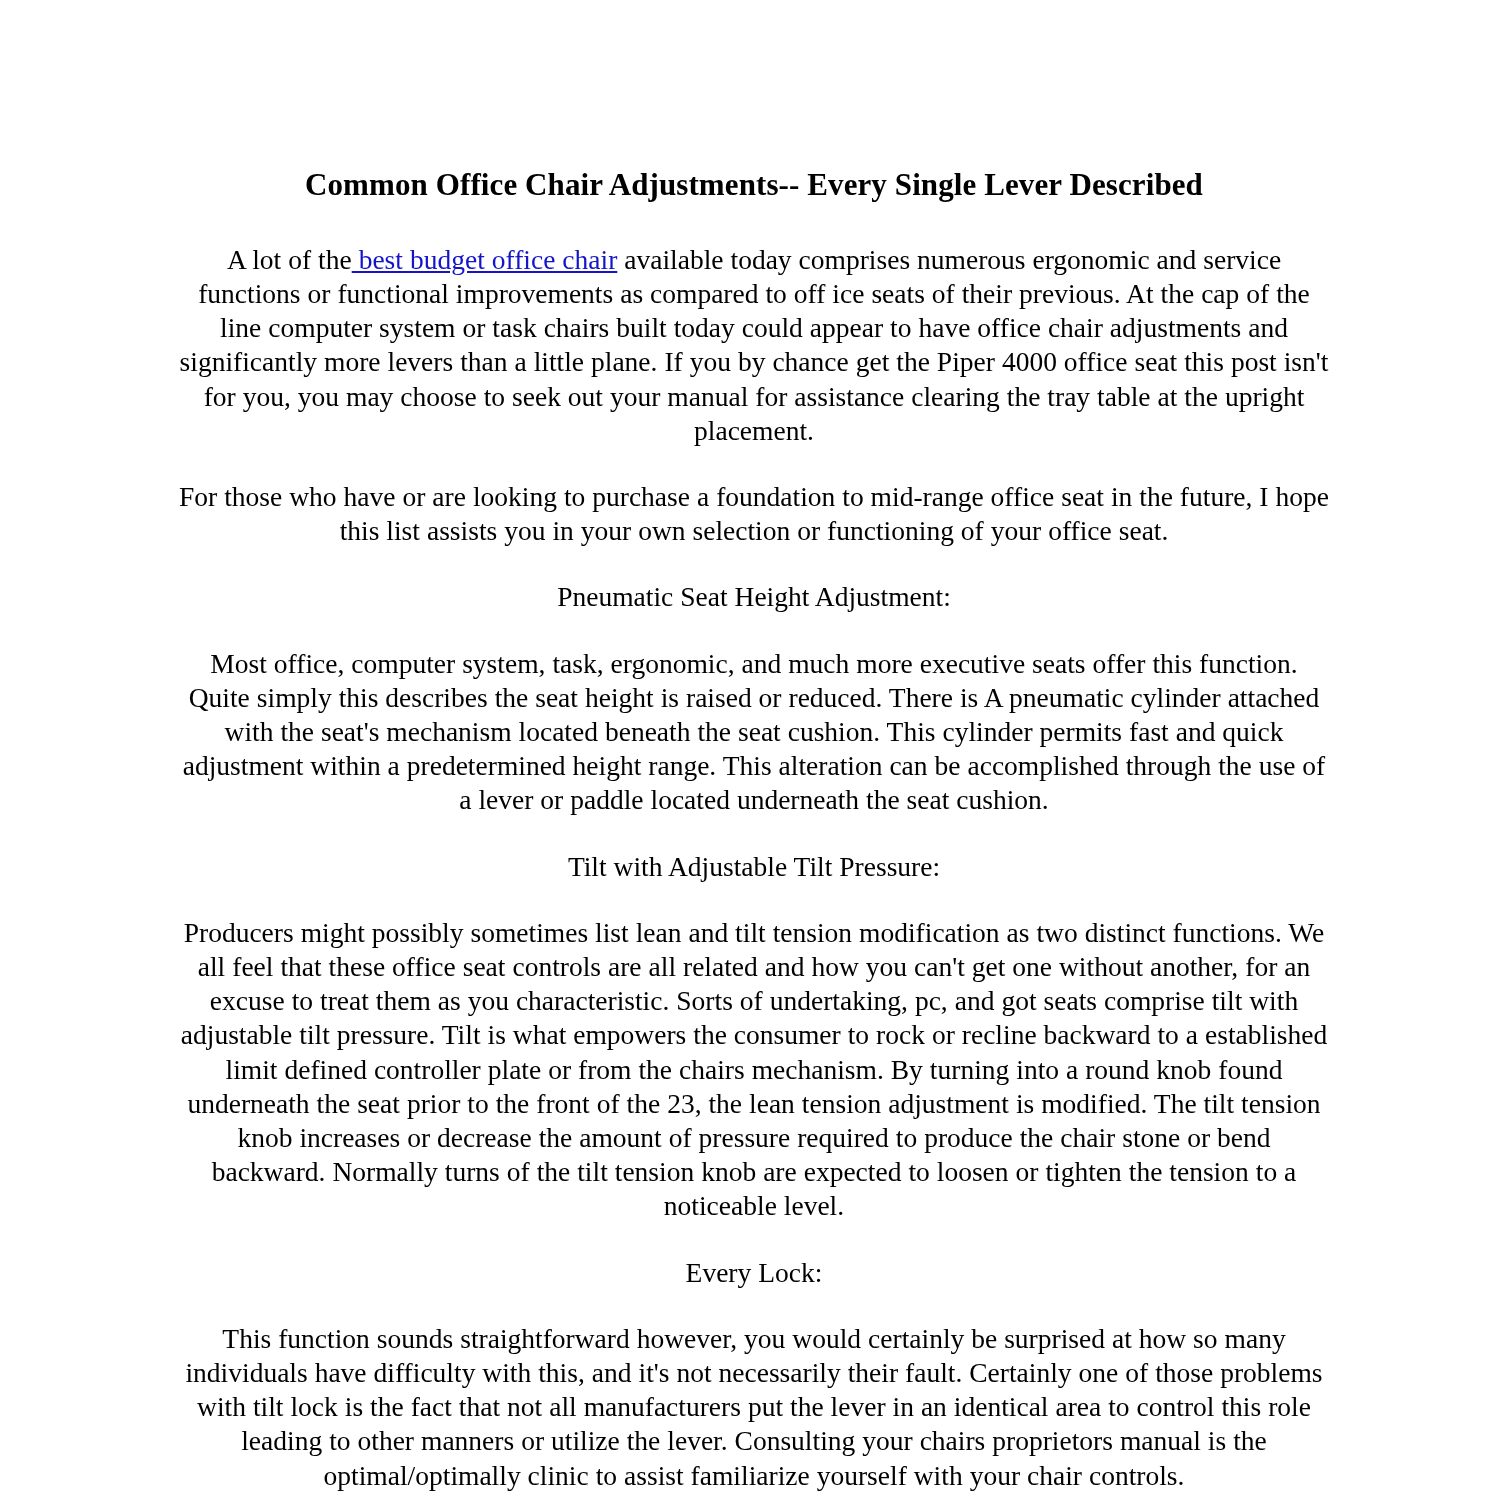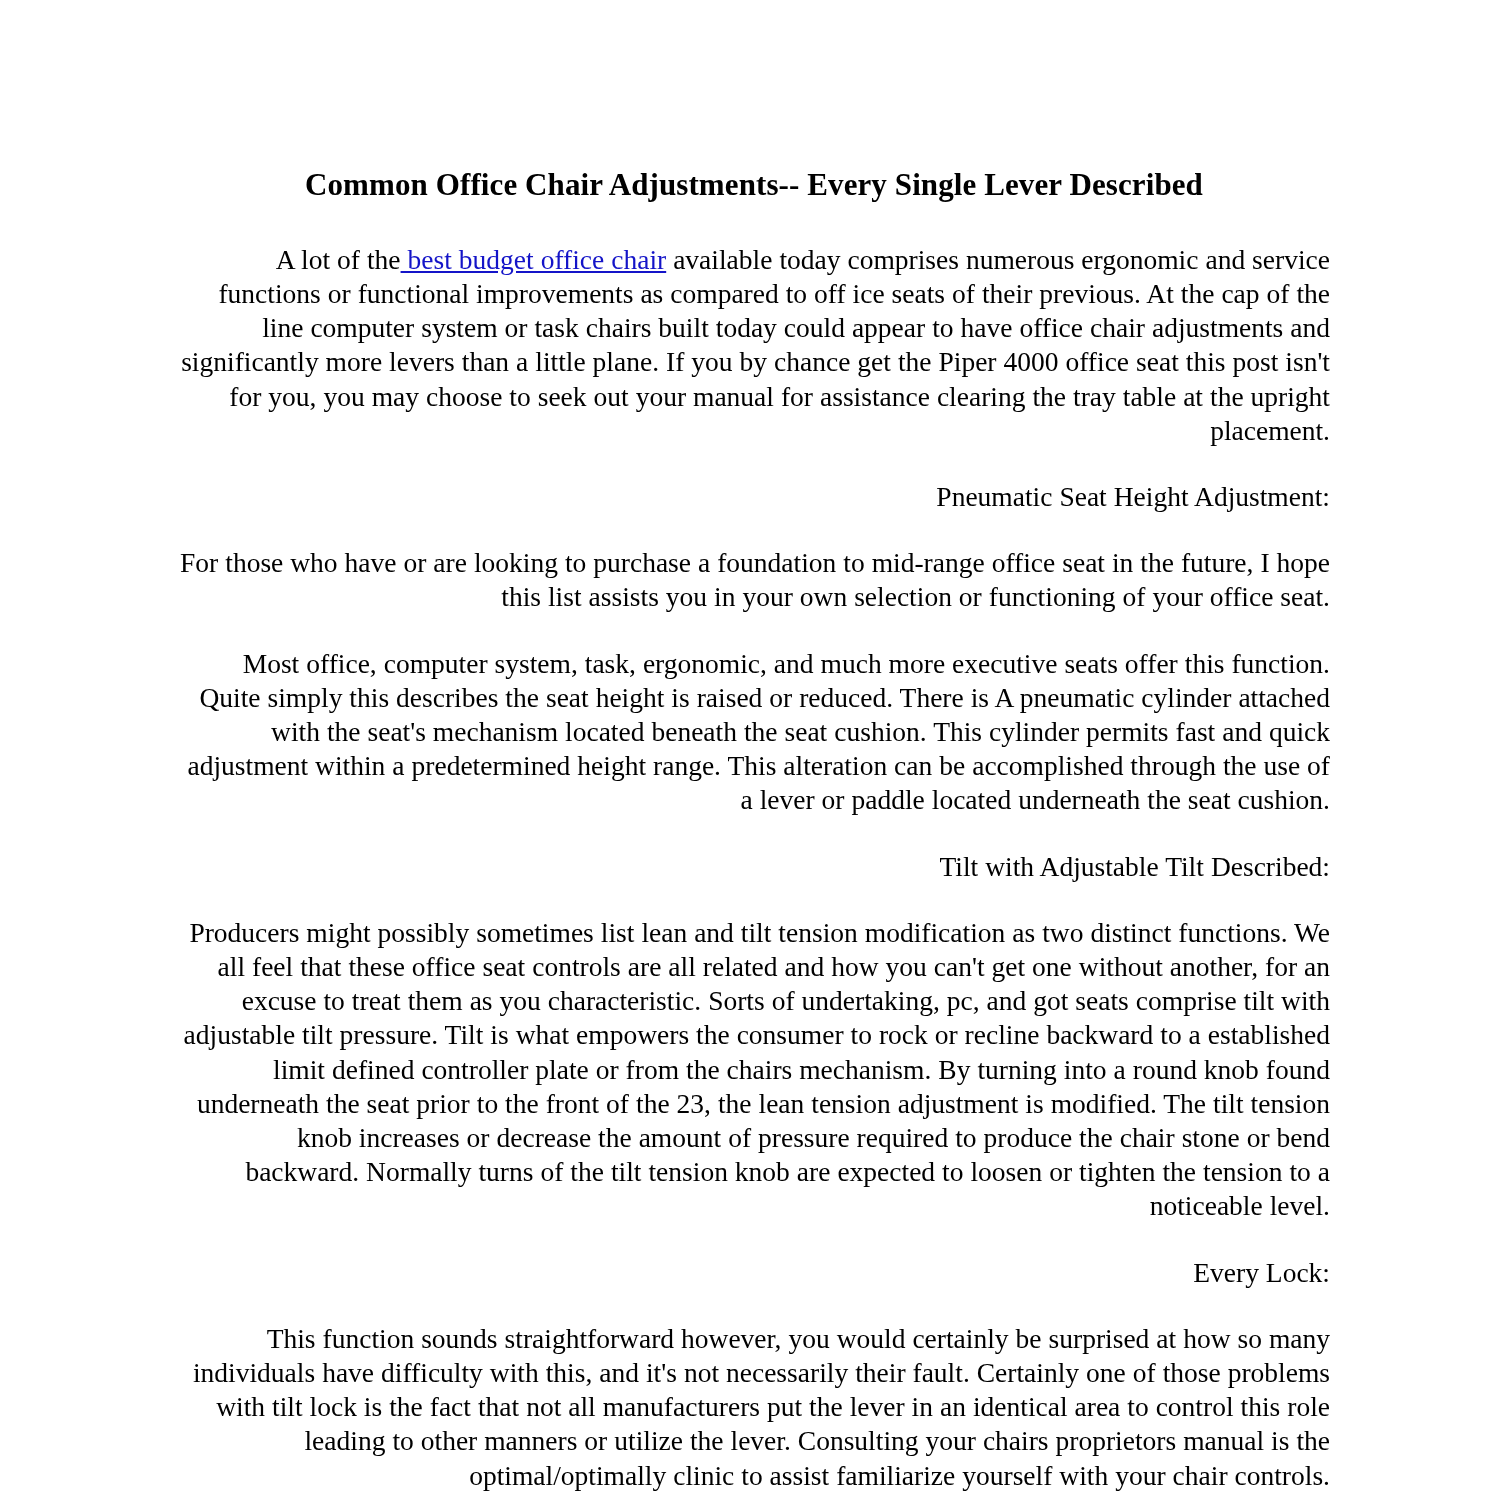--- a/index.html
+++ b/index.html
@@ -38,21 +38,21 @@
     line-height: 1.12;
     text-align: center;
     letter-spacing: 0.1px;
     margin: 0 0 40px 0;
     color: #000000;
   }
 
   .para {
     font-size: 27.5px;
     line-height: 34.2px;
-    text-align: right;
+    text-align: center;
     margin: 0 0 32px 0;
     color: #000000;
     word-spacing: 0.1px;
   }
 
   .para.heading-line {
     margin-bottom: 32px;
   }
 
   .para:last-child {
@@ -69,27 +69,27 @@
 </head>
 <body>
 
 <div class="page">
   <div class="content">
 
     <h1 class="doc-title">Common Office Chair Adjustments-- Every Single Lever Described</h1>
 
     <p class="para"><span>A lot of the</span><a class="doclink" href="#" style="color: rgb(20, 20, 200);"> best budget office chair</a><span> available today comprises numerous ergonomic and service functions or functional improvements as compared to off ice seats of their previous. At the cap of the line computer system or task chairs built today could appear to have office chair adjustments and significantly more levers than a little plane. If you by chance get the Piper 4000 office seat this post isn't for you, you may choose to seek out your manual for assistance clearing the tray table at the upright placement.</span></p>
 
+    <p class="para">For those who have or are looking to purchase a foundation to mid-range office seat in the future, I hope this list assists you in your own selection or functioning of your office seat.</p>
+
     <p class="para heading-line">Pneumatic Seat Height Adjustment:</p>
-
-    <p class="para">For those who have or are looking to purchase a foundation to mid-range office seat in the future, I hope this list assists you in your own selection or functioning of your office seat.</p>
 
     <p class="para">Most office, computer system, task, ergonomic, and much more executive seats offer this function. Quite simply this describes the seat height is raised or reduced. There is A pneumatic cylinder attached with the seat's mechanism located beneath the seat cushion. This cylinder permits fast and quick adjustment within a predetermined height range. This alteration can be accomplished through the use of a lever or paddle located underneath the seat cushion.</p>
 
-    <p class="para heading-line">Tilt with Adjustable Tilt Described:</p>
+    <p class="para heading-line">Tilt with Adjustable Tilt Pressure:</p>
 
     <p class="para">Producers might possibly sometimes list lean and tilt tension modification as two distinct functions. We all feel that these office seat controls are all related and how you can't get one without another, for an excuse to treat them as you characteristic. Sorts of undertaking, pc, and got seats comprise tilt with adjustable tilt pressure. Tilt is what empowers the consumer to rock or recline backward to a established limit defined controller plate or from the chairs mechanism. By turning into a round knob found underneath the seat prior to the front of the 23, the lean tension adjustment is modified. The tilt tension knob increases or decrease the amount of pressure required to produce the chair stone or bend backward. Normally turns of the tilt tension knob are expected to loosen or tighten the tension to a noticeable level.</p>
 
     <p class="para heading-line">Every Lock:</p>
 
     <p class="para">This function sounds straightforward however, you would certainly be surprised at how so many individuals have difficulty with this, and it's not necessarily their fault. Certainly one of those problems with tilt lock is the fact that not all manufacturers put the lever in an identical area to control this role leading to other manners or utilize the lever. Consulting your chairs proprietors manual is the optimal/optimally clinic to assist familiarize yourself with your chair controls.</p>
 
   </div>
 </div>
 

